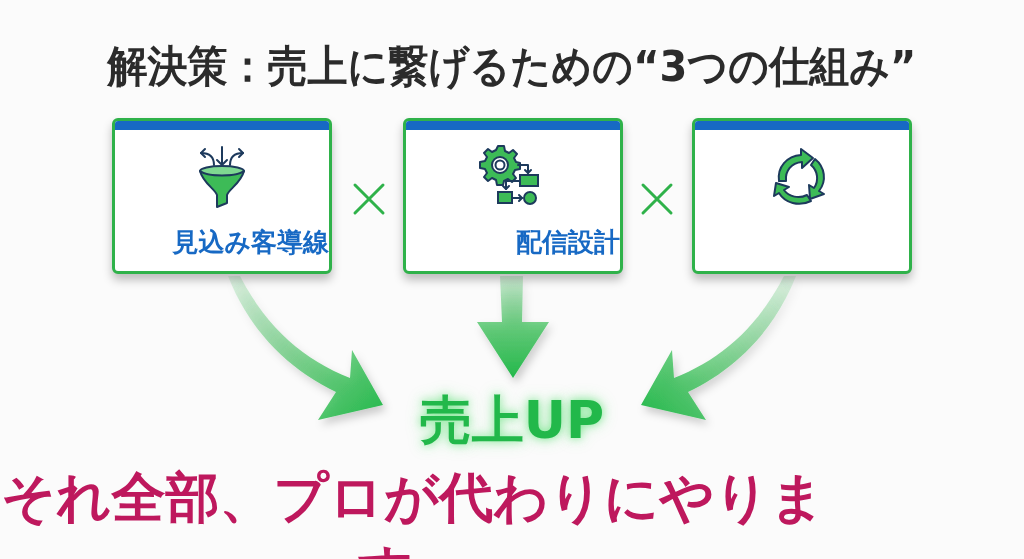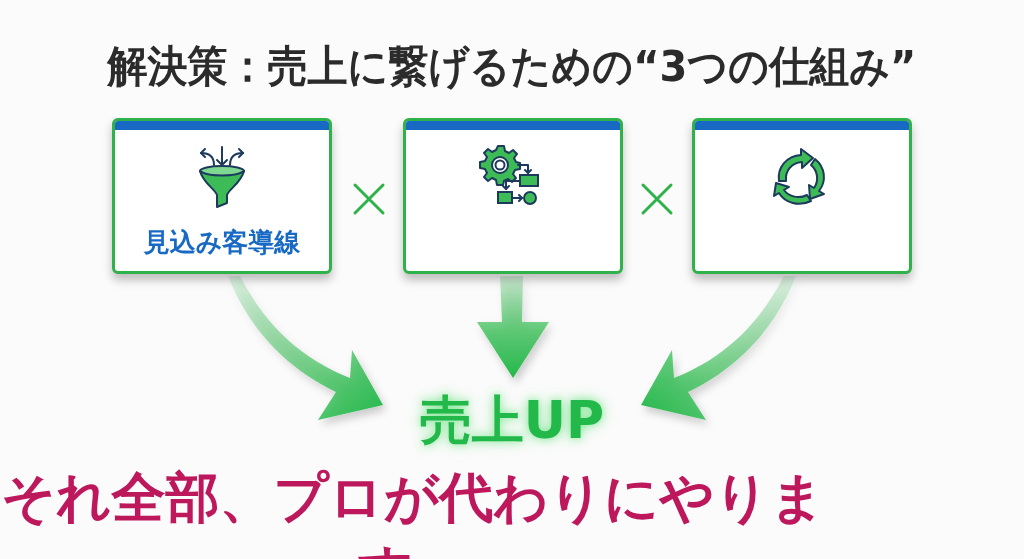--- a/index.html
+++ b/index.html
@@ -29,21 +29,21 @@
     .box .bar {
       position: absolute; left: 0; top: 0; right: 0; height: 9px;
       background: #1769c4;
     }
     .box .icon {
       position: absolute; left: 50%; top: 22px; width: 70px; height: 70px;
       margin-left: -35px;
     }
     .box .label {
       position: absolute; left: 0; right: 0; top: 104px;
-      text-align: center;
+      text-align: right;
       font-size: 26px; font-weight: bold; color: #1769c4;
       line-height: 34px;
     }
     #box-1 { left: 112px; }
     #box-2 { left: 403px; }
     #box-3 { left: 692px; }
     .times {
       position: absolute; top: 180px; width: 38px; height: 38px;
     }
     #times-1 { left: 350px; }
@@ -133,20 +133,21 @@
         <path d="M47 27 L50 30 L53 27"></path>
       <path d="M42 38 H28 V46"></path>
         <path d="M25 43 L28 46 L31 43"></path>
       <path d="M35 55 H44"></path>
         <path d="M41 52 L44 55 L41 58"></path>
     </g>
     <rect x="42" y="32" width="18" height="11" fill="#3dbb57" stroke="#1d3a5c" stroke-width="2"></rect>
     <rect x="20" y="49" width="14" height="11" fill="#3dbb57" stroke="#1d3a5c" stroke-width="2"></rect>
     <circle cx="52" cy="55" r="6" fill="#3dbb57" stroke="#1d3a5c" stroke-width="2"></circle>
   </svg>
+  <div class="label">配信設計</div>
 </div>
 
 <svg class="times" id="times-2" viewBox="0 0 38 38">
   <path d="M5 5 L33 33 M33 5 L5 33" stroke="#2fb24a" stroke-width="3" stroke-linecap="round"></path>
 </svg>
 
 <div class="box" id="box-3">
   <div class="bar"></div>
   <svg class="icon" viewBox="0 0 70 70">
     <g fill="#3dbb57" stroke="#1d3a5c" stroke-width="2" stroke-linejoin="round">

